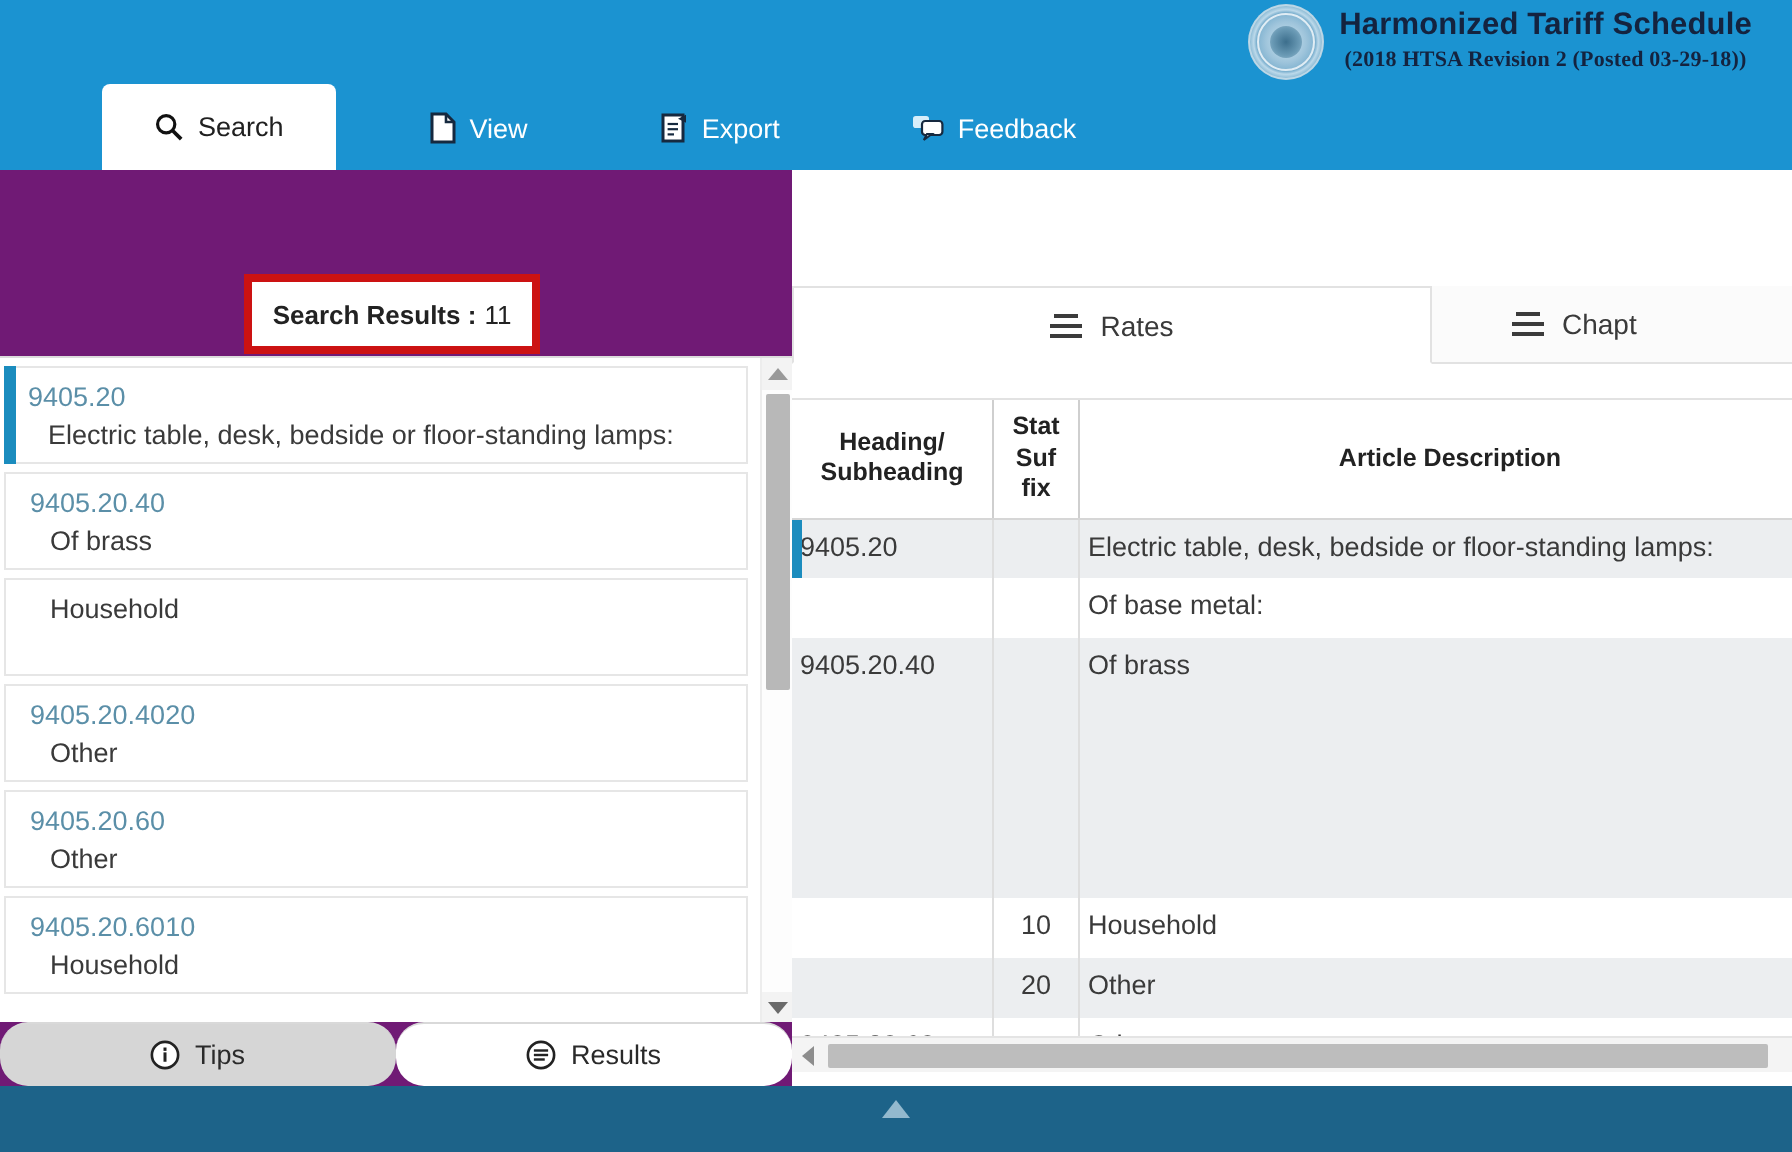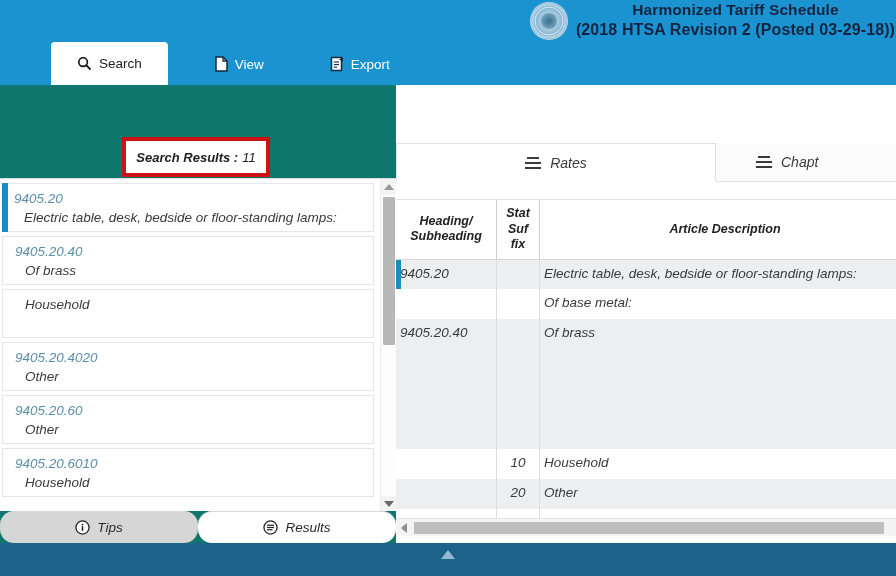--- a/index.html
+++ b/index.html
@@ -17,21 +17,21 @@
   }
 
   
   .header {
     position: absolute; left: 0; top: 0;
     width: 896px; height: 85px;
     background: #1b93d1;
     overflow: hidden;
   }
   .brand {
-    position: absolute; right: 1px; top: 0px;
+    position: absolute; right: 20px; top: 0px;
     display: flex; align-items: center; gap: 8px;
   }
   .seal {
     width: 38px; height: 38px; border-radius: 50%;
     background:
       radial-gradient(circle at 50% 50%, #cfe6f2 0%, #9ec4db 38%, #7fb2d0 55%, #bcd9ea 60%, #6ea8c8 72%, #e8f2f8 78%, #4f94bb 86%, #1b93d1 100%);
     box-shadow: inset 0 0 0 1px rgba(255,255,255,.45);
     position: relative;
     flex: 0 0 auto;
     margin-top: 2px;
@@ -52,21 +52,21 @@
     border-radius: 50%;
     border: 1px solid rgba(255,255,255,.75);
   }
   .brand-text {
     text-align: center;
     color: #14233f;
     font-weight: bold;
     line-height: 1.28;
   }
   .brand-line1 { font-size: 15.5px; letter-spacing: .1px; }
-  .brand-line2 { font-size: 16px; letter-spacing: .1px; }
+  .brand-line2 { font-size: 11px; letter-spacing: .1px; font-family: Liberation Serif, serif; }
 
   
   .topnav {
     position: absolute; left: 0; top: 42px;
     width: 896px; height: 43px;
     display: flex; align-items: flex-end;
   }
   .topnav .spacer { width: 25px; flex: 0 0 auto; height: 100%; }
   .ntab {
     height: 42px;
@@ -86,22 +86,21 @@
     padding: 0 26px;
     height: 43px;
   }
   .ntab .ico { display: inline-flex; align-items: center; }
   .ntab svg { display: block; }
 
   
   .content {
     position: absolute; left: 0; top: 85px;
     width: 896px; height: 458px;
-    background: #0f766e;
-    font-style: italic;
+    background: #701a75;
   }
 
   
   .left-panel {
     position: absolute; left: 0; top: 0;
     width: 396px; height: 458px;
   }
   .results-title-wrap {
     position: absolute; left: 0; top: 52px;
     width: 396px; height: 38px;
@@ -400,20 +399,30 @@
               <rect x="1.5" y="1.5" width="10" height="13" fill="#fff" stroke="#16293f" stroke-width="1.5"></rect>
               <line x1="3.8" y1="6" x2="9" y2="6" stroke="#16293f" stroke-width="1.1"></line>
               <line x1="3.8" y1="8.6" x2="9" y2="8.6" stroke="#16293f" stroke-width="1.1"></line>
               <line x1="3.8" y1="11.2" x2="7" y2="11.2" stroke="#16293f" stroke-width="1.1"></line>
               <path d="M9 3.4 l4 -2 v4 z" fill="#16293f"></path>
             </svg>
         </span>
         <span>Export</span>
       </div>
 
+      <div class="ntab">
+        <span class="ico">
+          <svg width="16" height="14" viewBox="0 0 16 14">
+              <rect x="0.5" y="1" width="8" height="6" rx="1.4" fill="#d7eefa"></rect>
+              <rect x="5" y="3.5" width="10.2" height="7" rx="1.6" fill="#fff" stroke="#16293f" stroke-width="1.1"></rect>
+              <path d="M7.5 10 l-1.6 3 l4 -3 z" fill="#fff" stroke="#16293f" stroke-width="1"></path>
+            </svg>
+        </span>
+        <span>Feedback</span>
+      </div>
     </div>
   </div>
 
   <div class="content">
 
     <div class="left-panel">
 
       <div class="results-title-wrap">
         <div class="results-title">
           <span class="rt-label">Search Results :</span>

